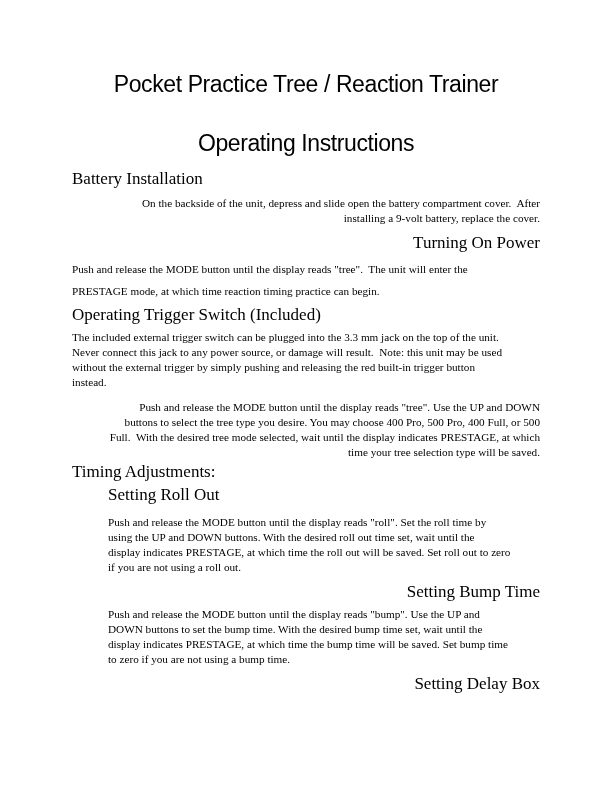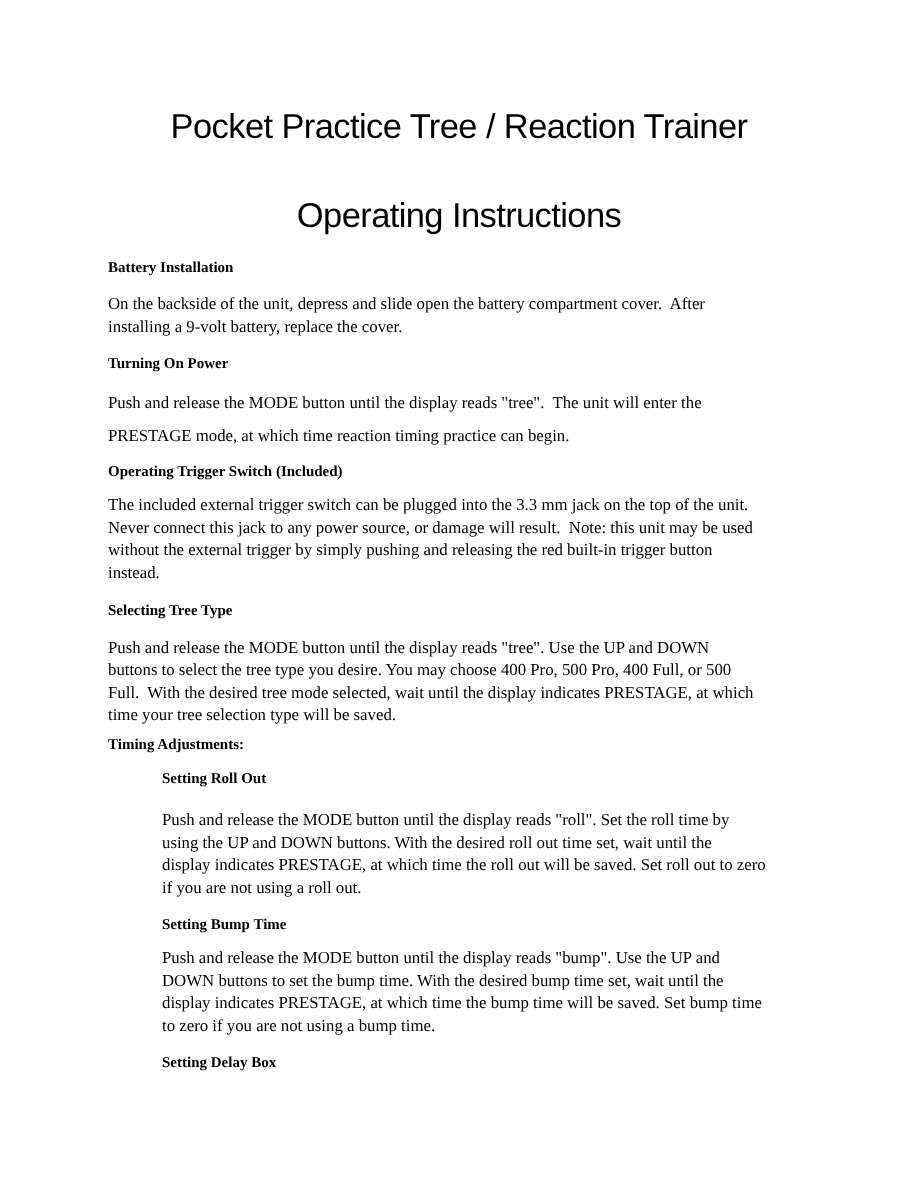--- a/index.html
+++ b/index.html
@@ -22,39 +22,39 @@
     font-size: 23px;
     line-height: 43px;
     letter-spacing: -0.4px;
     font-weight: 400;
     text-align: center;
     white-space: pre;
     margin-top: 63px;
   }
   .heading {
     font-family: "Liberation Serif", serif;
-    font-size: 10px;
+    font-size: 17px;
     line-height: 14px;
-    font-weight: bold;
+    font-weight: normal;
     white-space: pre;
   }
   .para {
     font-family: "Liberation Serif", serif;
     font-size: 11.2px;
     line-height: 15px;
     white-space: pre;
   }
   .para.wide { line-height: 22px; }
   .indent { margin-left: 36px; }
   .mt5  { margin-top: 5px; }
   .mt6  { margin-top: 6px; }
   .mt7  { margin-top: 7px; }
   .mt8  { margin-top: 8px; }
   .mt9  { margin-top: 9px; }
-  .mt10 { margin-top: 10px; }
+  .mt10 { margin-top: 10px; text-align: right; }
   .mt11 { margin-top: 11px; }
   .mt13 { margin-top: 13px; }
 </style>
 </head>
 <body>
 
 <div class="page">
 
   <div class="doc-title">Pocket Practice Tree / Reaction Trainer</div>
   <div class="doc-title" style="margin-top:16px;">Operating Instructions</div>
@@ -66,21 +66,20 @@
   <div class="heading mt10">Turning On Power</div>
   <div class="para wide mt8">Push and release the MODE button until the display reads "tree".  The unit will enter the
 PRESTAGE mode, at which time reaction timing practice can begin.</div>
 
   <div class="heading mt6">Operating Trigger Switch (Included)</div>
   <div class="para mt8">The included external trigger switch can be plugged into the 3.3 mm jack on the top of the unit.
 Never connect this jack to any power source, or damage will result.  Note: this unit may be used
 without the external trigger by simply pushing and releasing the red built-in trigger button
 instead.</div>
 
-  <div class="heading mt11">Selecting Tree Type</div>
   <div class="para mt10">Push and release the MODE button until the display reads "tree". Use the UP and DOWN
 buttons to select the tree type you desire. You may choose 400 Pro, 500 Pro, 400 Full, or 500
 Full.  With the desired tree mode selected, wait until the display indicates PRESTAGE, at which
 time your tree selection type will be saved.</div>
 
   <div class="heading mt5">Timing Adjustments:</div>
 
   <div class="heading indent mt9">Setting Roll Out</div>
   <div class="para indent mt13">Push and release the MODE button until the display reads "roll". Set the roll time by
 using the UP and DOWN buttons. With the desired roll out time set, wait until the

